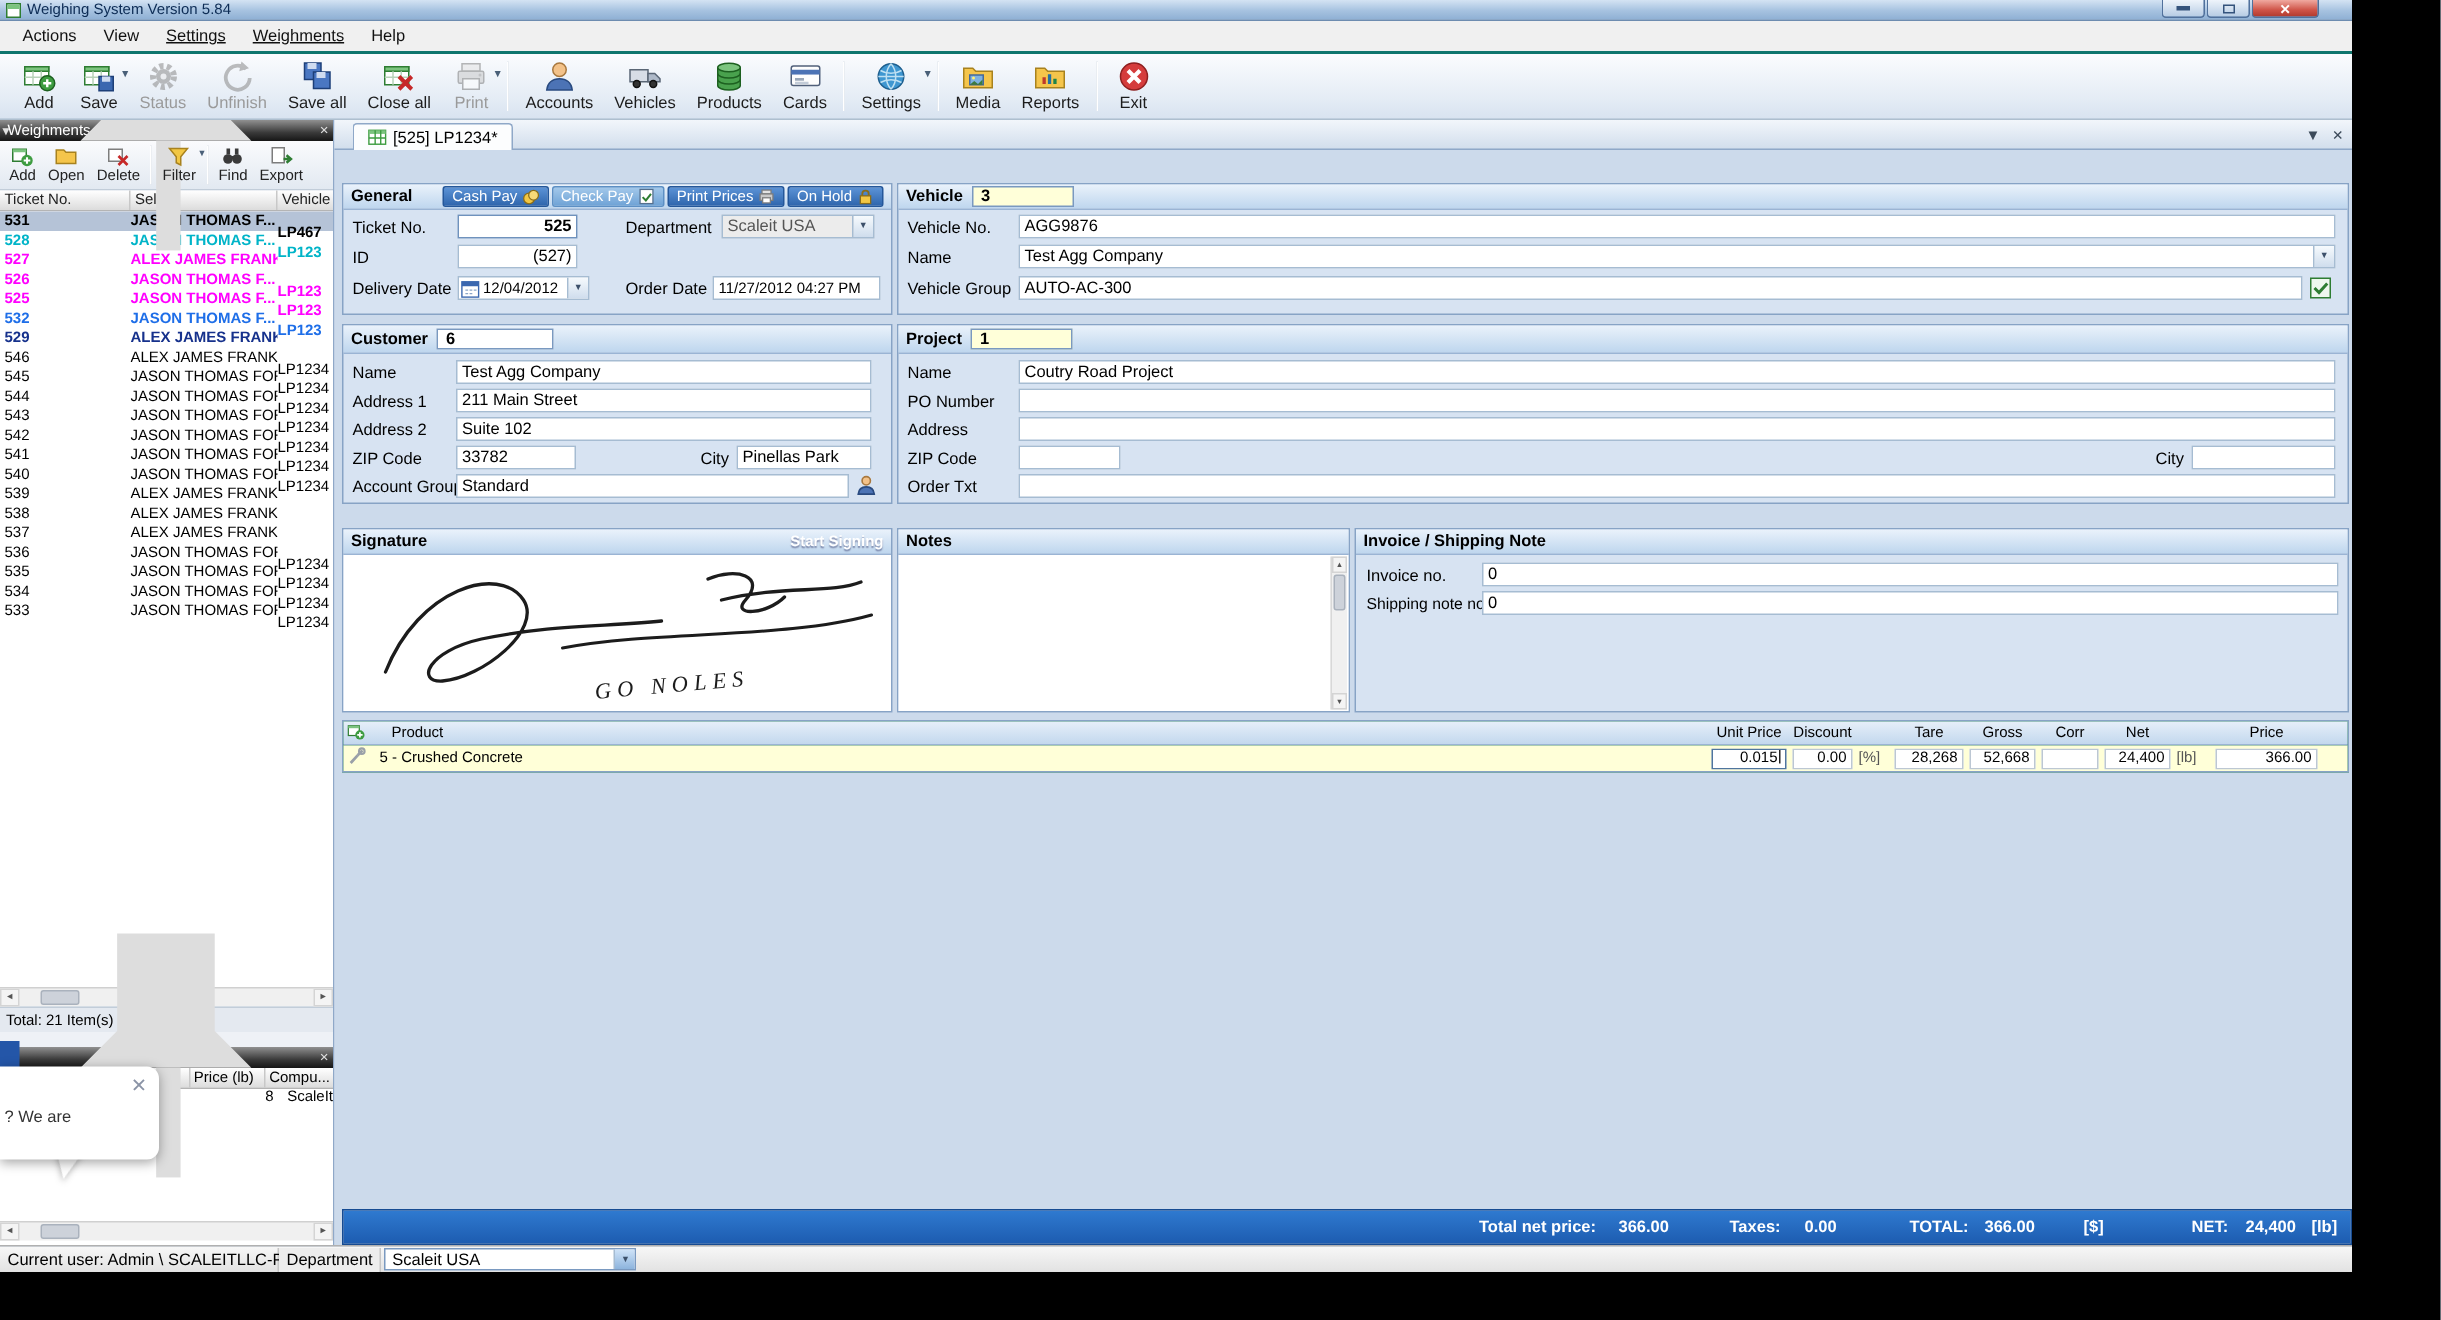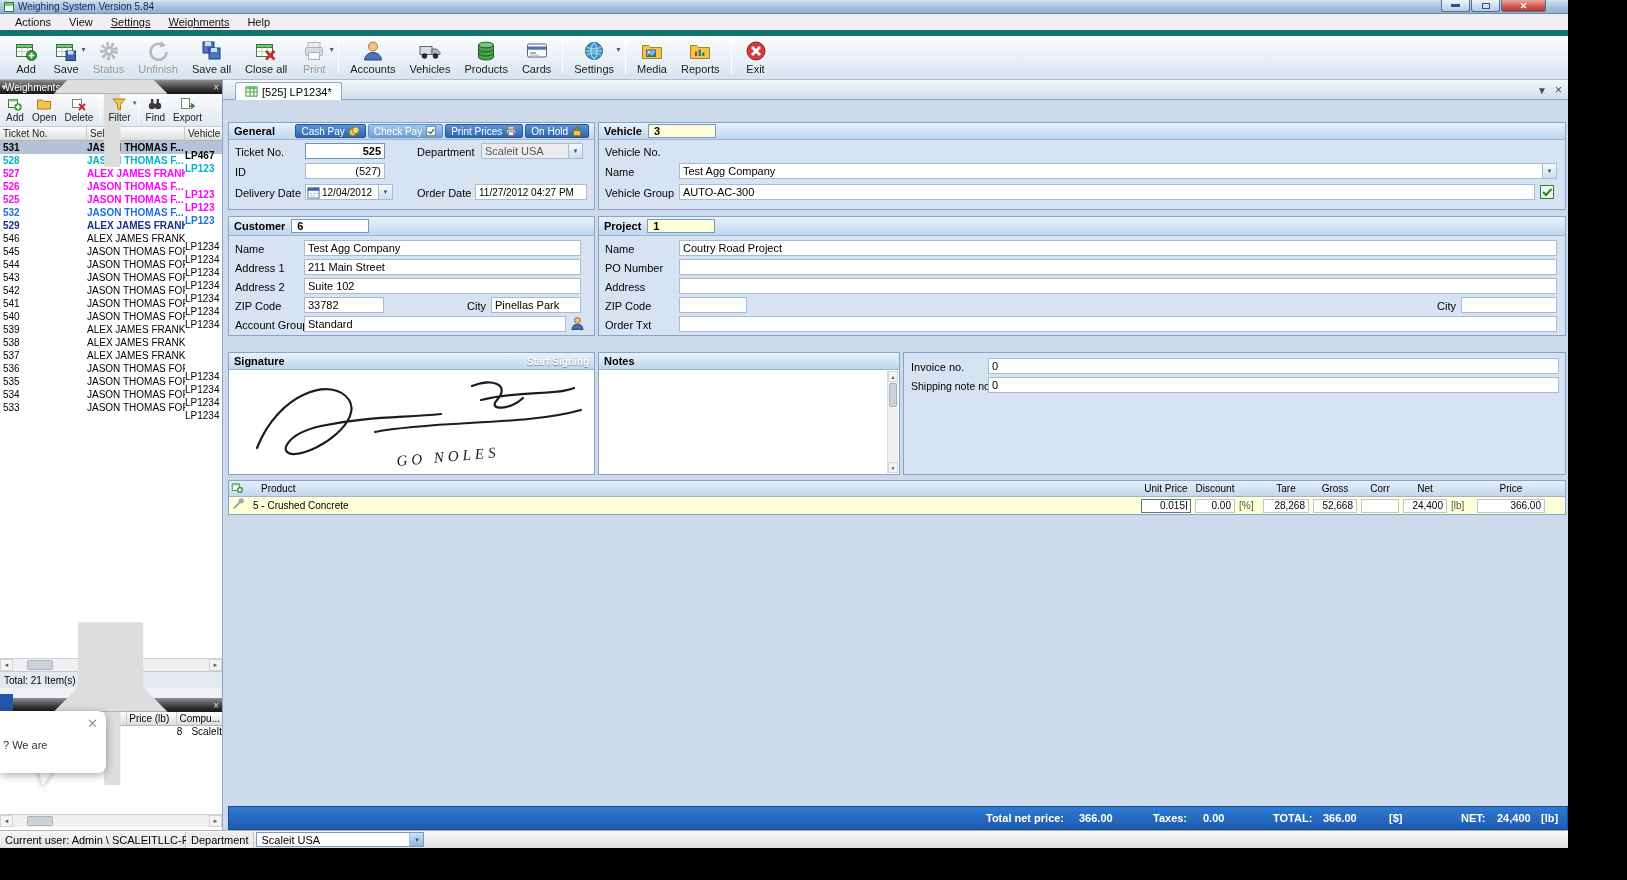--- a/index.html
+++ b/index.html
@@ -16,21 +16,21 @@
   .app-icon::before { content:""; position:absolute; left:0; top:0; right:0; height:3px; background:#7cc47f; }
   .title-text { font-size:10px; color:#0d2c55; white-space:nowrap; }
   .win-buttons { position:absolute; right:22px; top:0; display:flex; }
   .winbtn { width:29px; height:12px; border:1px solid #51719c; border-top:none; border-radius:0 0 3px 3px;
     background:linear-gradient(#eef4fb,#b7cce4); display:flex; align-items:center; justify-content:center; margin-left:1px; } 
   .winbtn .dash { width:9px; height:3px; background:#34537c; }
   .winbtn .sq { width:8px; height:6px; border:1px solid #34537c; background:transparent; }
   .winbtn.close { width:45px; background:linear-gradient(#f0a9a0,#cf5448 60%,#b13a2e); color:#fff; font-size:9px; font-weight:bold; }
 
   
-  .menubar { position:absolute; left:0; top:14px; width:100%; height:22px; background:#f0f0f0; border-bottom:6px solid #0f766e; display:flex; align-items:center; padding-left:6px; }
+  .menubar { position:absolute; left:0; top:14px; width:100%; height:22px; background:#f0f0f0; border-bottom:2px solid #0f766e; display:flex; align-items:center; padding-left:6px; }
   .menu-item { padding:3px 9px; font-size:11px; color:#111; }
   .menu-item.underline { text-decoration:underline; }
   .toolbar { position:absolute; left:0; top:36px; width:100%; height:44px;
     background:linear-gradient(#fbfcfe,#e4ecf5 70%,#d8e3f0); border-bottom:1px solid #aebfcf;
     display:flex; align-items:stretch; padding:1px 0 1px 6px; }
   .tbtn { display:flex; flex-direction:column; align-items:center; justify-content:flex-start; padding:2px 7px 0 7px; min-width:40px; position:relative; }
   .tbtn .ticon { width:24px; height:24px; }
   .tbtn .tlabel { font-size:11px; color:#1c1c1c; margin-top:0px; white-space:nowrap; }
   .tbtn.disabled .tlabel { color:#9a9a9a; }
   .tbtn.disabled .ticon { filter:grayscale(1); opacity:.55; }
@@ -601,20 +601,21 @@
         </div>
       </div>
 
       <div class="section" style="left:375px;top:0;width:968px;height:88px;">
         <div class="sec-header">
           <span class="sec-title">Vehicle</span>
           <span class="idbox yellow">3</span>
         </div>
         <div class="sec-body" style="height:69px;">
           <span class="flabel" style="left:6px;top:6px;">Vehicle No.</span>
+          <div class="tbox" style="left:80px;top:3px;width:878px;">AGG9876</div>
           <span class="flabel" style="left:6px;top:26px;">Name</span>
           <div class="tbox combo" style="left:80px;top:23px;width:878px;">
             <span>Test Agg Company</span>
             <span class="arrowbtn">▼</span>
           </div>
           <span class="flabel" style="left:6px;top:47px;">Vehicle Group</span>
           <div class="tbox" style="left:80px;top:44px;width:856px;">AUTO-AC-300</div>
           <span class="abs" style="left:940px;top:44px;width:16px;height:16px;"><svg width="100%" height="100%" viewBox="0 0 16 16" preserveAspectRatio="xMidYMid meet">
                 <rect x="1.5" y="1.5" width="13" height="13" fill="#eef7ee" stroke="#2e7d32"></rect>
                 <path d="M4 8l3 3 5.5-6" fill="none" stroke="#2e7d32" stroke-width="2"></path>
@@ -691,20 +692,23 @@
           <div style="position:absolute;left:0;top:0;right:12px;bottom:0;"></div>
           <div class="vscroll">
             <span class="va" style="top:0;">▲</span>
             <span class="vthumb"></span>
             <span class="va" style="bottom:0;">▼</span>
           </div>
         </div>
       </div>
 
       <div class="section" style="left:680px;top:230px;width:663px;height:123px;">
+        <div class="sec-header">
+          <span class="sec-title">Invoice / Shipping Note</span>
+        </div>
         <div class="sec-body" style="height:104px;">
           <span class="flabel" style="left:7px;top:8px;">Invoice no.</span>
           <div class="tbox" style="left:84px;top:5px;width:571px;">0</div>
           <span class="flabel" style="left:7px;top:27px;font-size:10.5px;">Shipping note no.</span>
           <div class="tbox" style="left:84px;top:24px;width:571px;">0</div>
         </div>
       </div>
 
       <div class="pgrid">
         <div class="pg-head">

